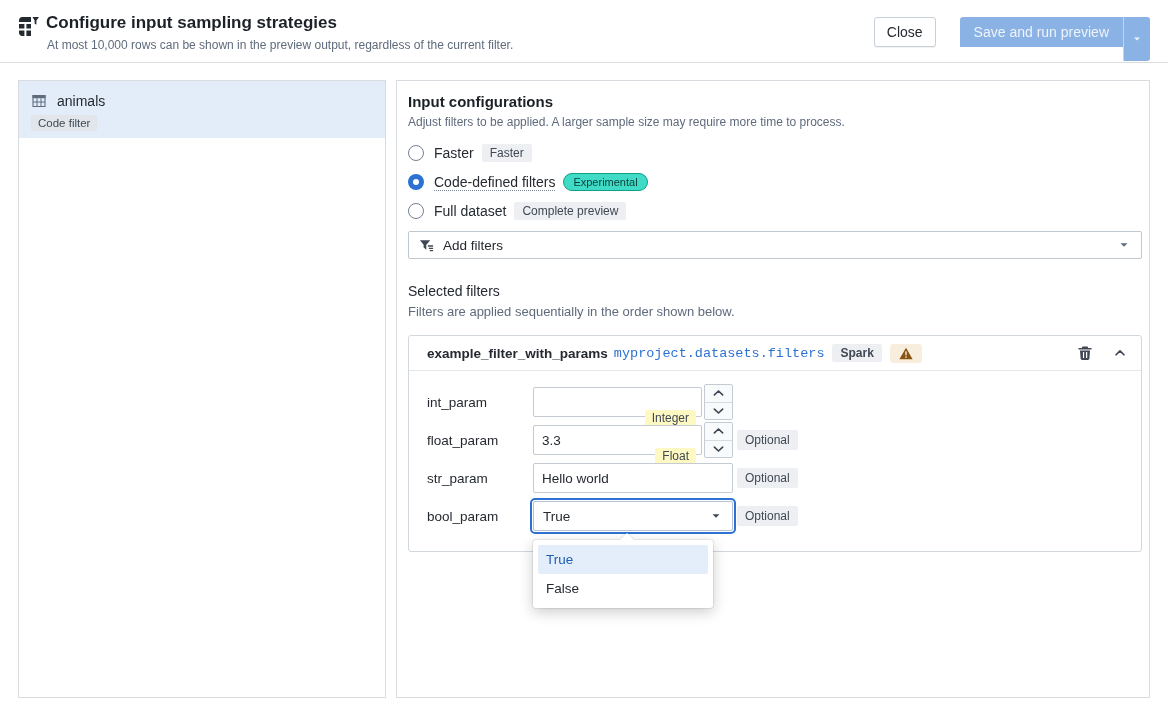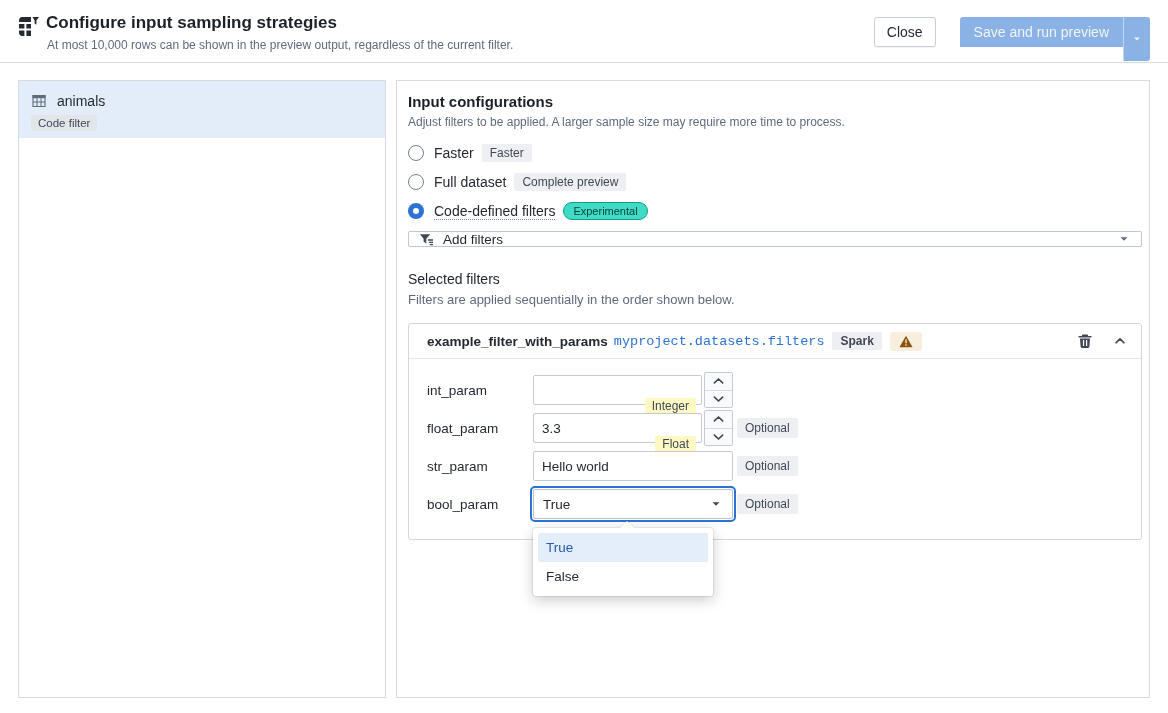--- a/index.html
+++ b/index.html
@@ -45,21 +45,21 @@
   .radio-row.selected .radio-circle::after { content:""; position:absolute; left:5px; top:5px;
     width:6px; height:6px; border-radius:50%; background:#fff; }
   .radio-label { font-size:14px; color:#252a31; margin-left:10px; }
   .radio-row.selected .radio-label { border-bottom:1px dotted #7a8694; }
   .gray-badge { margin-left:8px; background:#edeff2; color:#404854; font-size:12px;
     padding:2px 8px; border-radius:2px; }
   .exp-pill { margin-left:8px; background:#3fdbc7; border:1px solid #0fa088; color:#0a3f38;
     font-size:11px; padding:2px 9px; border-radius:10px; }
 
   
-  .add-filters { margin-top:10px; width:734px; height:16px; border:1px solid #bfc7cf; border-radius:2px;
+  .add-filters { margin-top:10px; width:734px; height:28px; border:1px solid #bfc7cf; border-radius:2px;
     display:flex; align-items:center; padding:0 10px; cursor:pointer; background:#fff; }
   .add-filters-label { font-size:13.5px; color:#252a31; margin-left:9px; }
   .af-spacer { flex:1; }
 
   
   .sf-heading { margin-top:24px; font-size:14px; color:#252a31; }
   .sf-sub { margin-top:5px; font-size:13px; color:#5f6b7c; }
 
   .filter-card { margin-top:16px; width:734px; border:1px solid #d3d8de; border-radius:3px; background:#fff; }
   .fc-header { height:35px; display:flex; align-items:center; padding:0 14px 0 18px;
@@ -147,29 +147,29 @@
 <div class="right-panel">
   <div class="ic-heading">Input configurations</div>
   <div class="ic-desc">Adjust filters to be applied. A larger sample size may require more time to process.</div>
 
   <div class="radio-group">
     <div class="radio-row">
       <span class="radio-circle"></span>
       <span class="radio-label">Faster</span>
       <span class="gray-badge">Faster</span>
     </div>
+    <div class="radio-row selected">
+      <span class="radio-circle"></span>
+      <span class="radio-label">Code-defined filters</span>
+      <span class="exp-pill">Experimental</span>
+    </div>
     <div class="radio-row">
       <span class="radio-circle"></span>
       <span class="radio-label">Full dataset</span>
       <span class="gray-badge">Complete preview</span>
-    </div>
-    <div class="radio-row selected">
-      <span class="radio-circle"></span>
-      <span class="radio-label">Code-defined filters</span>
-      <span class="exp-pill">Experimental</span>
     </div>
   </div>
 
   <div class="add-filters">
     <svg width="15" height="15" viewBox="0 0 16 16">
       <path fill="#404854" d="M1 2.5h11L7.8 7.3v5.2L4.9 10V7.3L1 2.5z"></path>
       <path stroke="#404854" stroke-width="1.4" d="M9.5 8.5H15M10.5 11H15M11.5 13.5H15"></path>
     </svg>
     <span class="add-filters-label">Add filters</span>
     <span class="af-spacer"></span>

